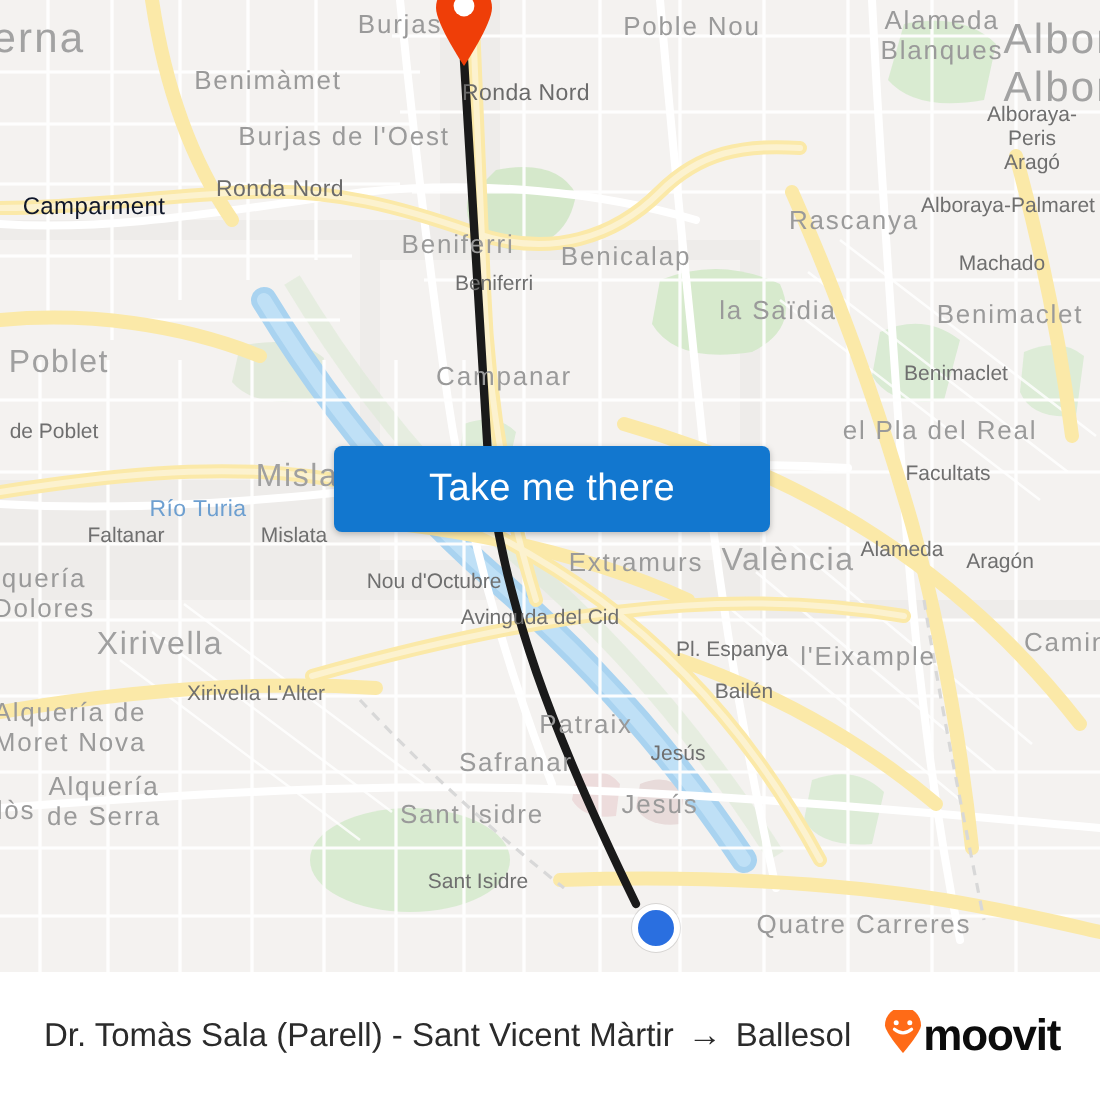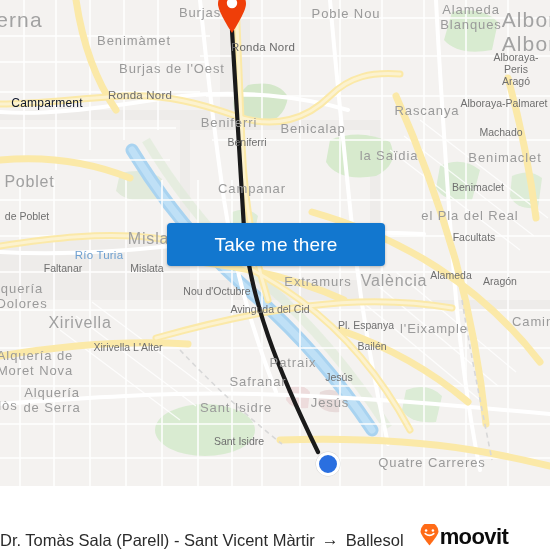--- a/index.html
+++ b/index.html
@@ -150,21 +150,22 @@
 
   
   #footer {
     position: absolute;
     left: 0;
     top: 486px;
     width: 550px;
     height: 64px;
     background: #ffffff;
     display: flex;
-    align-items: flex-end;
+    align-items: center;
+    padding-left: 22px;
     box-sizing: border-box;
   }
   #route-summary {
     display: flex;
     align-items: center;
     font-size: 16.5px;
     color: #2b2b2b;
     white-space: nowrap;
   }
   #route-summary .arrow {

